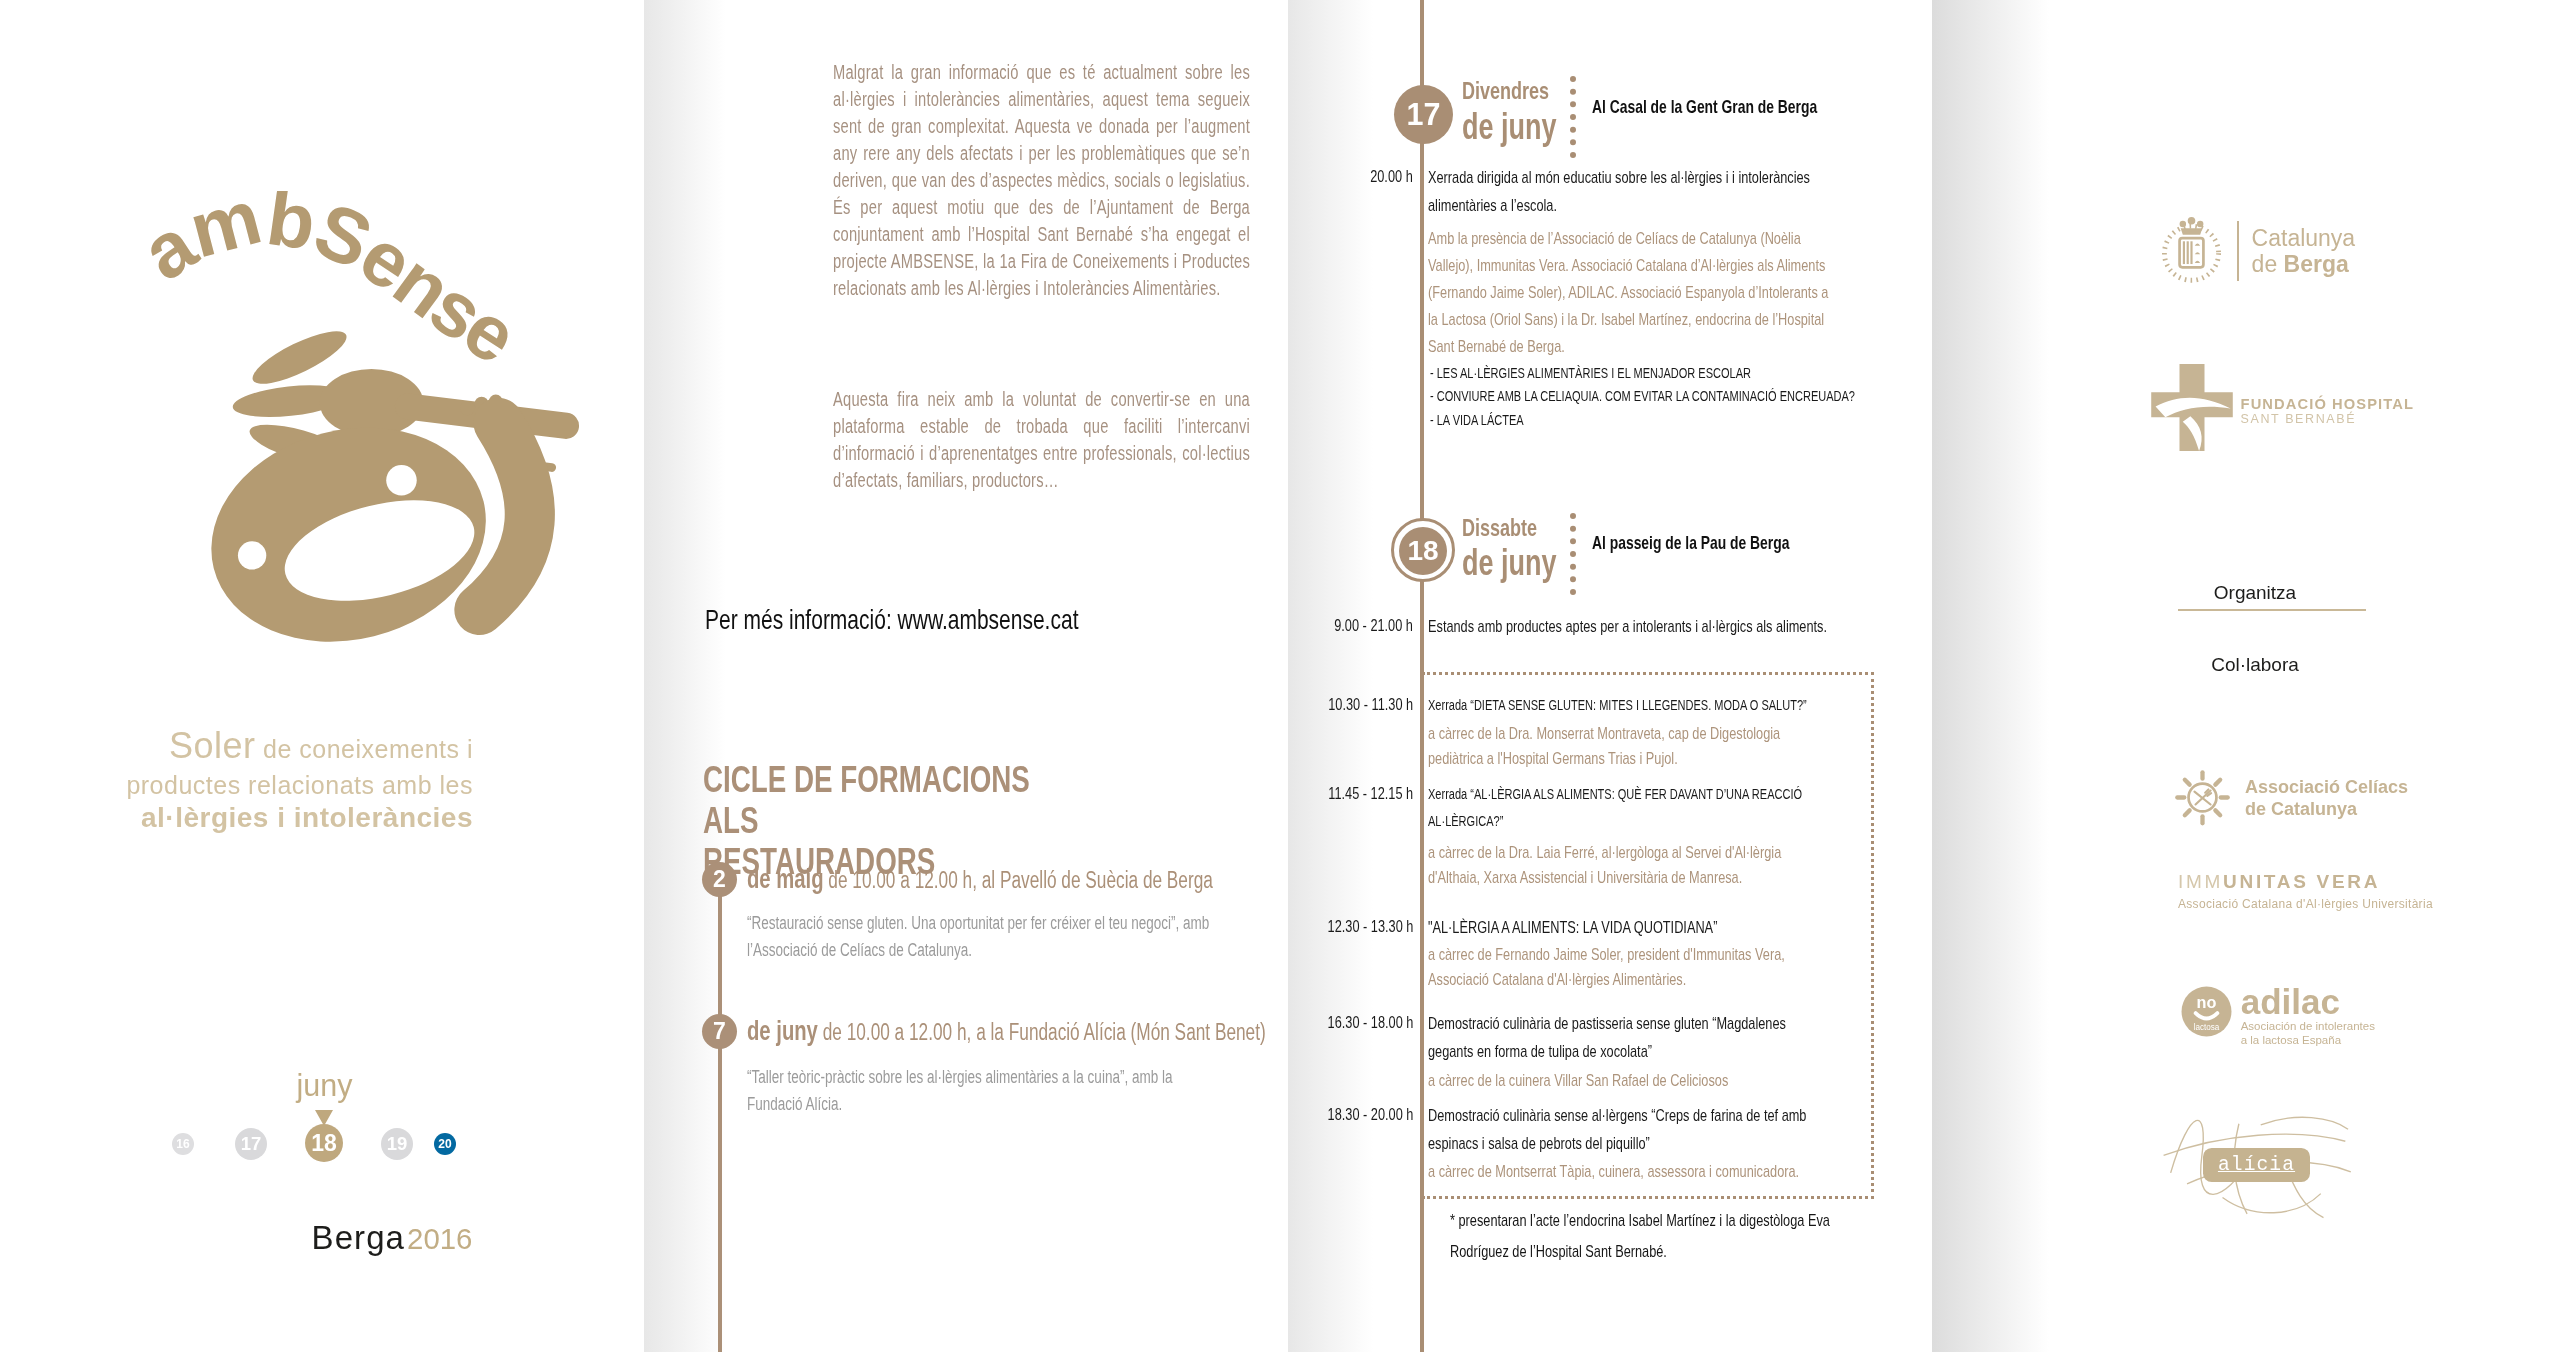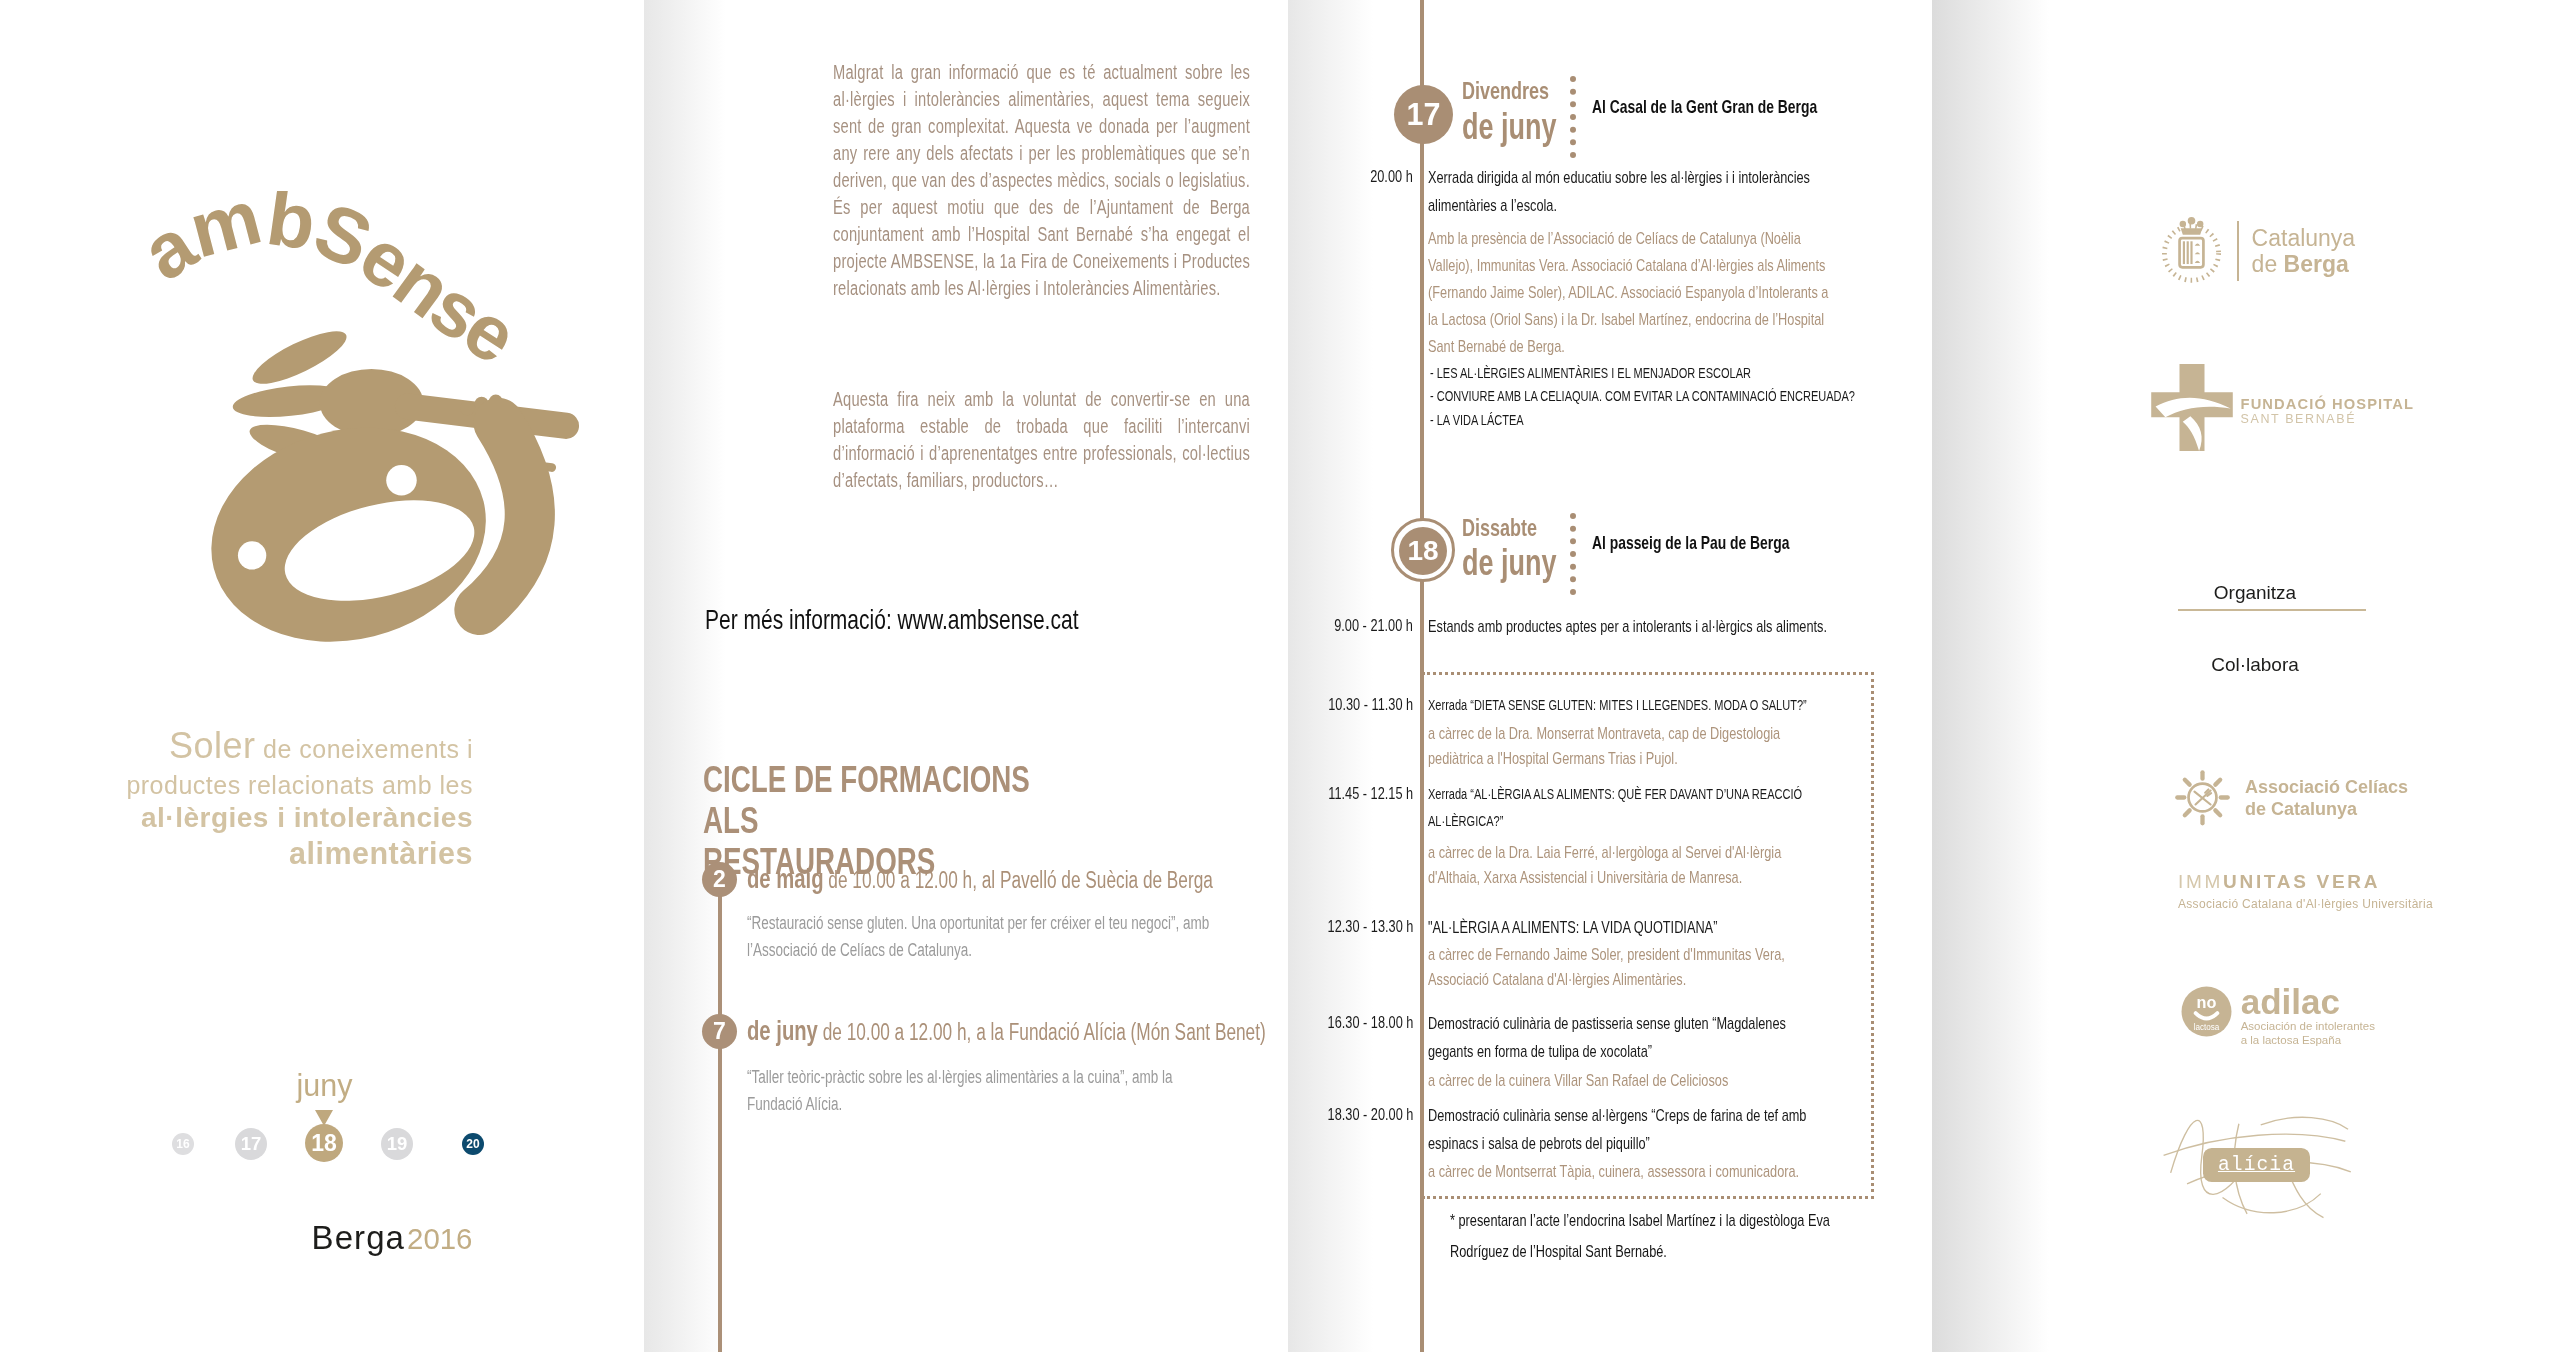--- a/index.html
+++ b/index.html
@@ -21,21 +21,21 @@
   #tagline .l3{font-size:28px;line-height:34px;font-weight:bold;}
   #tagline .l4{font-size:30.5px;line-height:36px;font-weight:bold;}
   #cal-month{left:259px;top:1068px;width:131px;text-align:center;font-size:30.5px;color:#c2ad84;}
   #cal-tri{left:315px;top:1110px;width:0;height:0;border-left:9.3px solid transparent;
            border-right:9.3px solid transparent;border-top:16.4px solid #bfa87e;}
   .cal-day{position:absolute;border-radius:50%;color:#fff;font-weight:bold;text-align:center;}
   #cal-16{left:172px;top:1133px;width:22px;height:22px;line-height:22px;font-size:12px;background:#dedee0;}
   #cal-17{left:235px;top:1128px;width:32px;height:32px;line-height:32px;font-size:18.5px;background:#d9d9db;}
   #cal-18{left:305px;top:1124px;width:38px;height:38px;line-height:38px;font-size:23px;background:#bfa87e;}
   #cal-19{left:381px;top:1128px;width:32px;height:32px;line-height:32px;font-size:18.5px;background:#d9d9db;}
-  #cal-20{left:462px;top:1133px;width:22px;height:22px;line-height:22px;font-size:12px;background:#0c4a6e;}
+  #cal-20{left:434px;top:1133px;width:22px;height:22px;line-height:22px;font-size:12px;background:#0369a1;}
   #cityyear{left:234px;top:1219px;width:316px;text-align:center;}
   #cityyear .city{font-size:33px;color:#1d1d1b;letter-spacing:1.1px;}
   #cityyear .year{font-size:29.4px;color:#c2ad84;margin-left:2px;}
   
   #intro1,#intro2{left:833px;width:556px;font-size:19.6px;line-height:27px;text-align:justify;
         color:#a69181;letter-spacing:0.3px;}
   #intro1{top:59px;} #intro2{top:386px;}
   #moreinfo{left:705px;top:604px;font-size:28px;color:#111;white-space:nowrap;}
   #cicletitle{left:703px;top:759px;font-size:37px;line-height:41px;font-weight:bold;color:#ab9078;width:491px;}
   #tl2{left:718px;top:879px;width:3.8px;height:473px;background:#ab9078;}
@@ -126,21 +126,20 @@
       </g>
       <circle cx="213" cy="668" r="26" fill="#ffffff"></circle>
       <circle cx="487" cy="530" r="28" fill="#ffffff"></circle>
     </g>
   </svg>
 
   <div id="tagline" class="abs">
     <div class="l1"><span class="big">Soler</span><span> de coneixements i</span></div>
     <div class="l2">productes relacionats amb les</div>
     <div class="l3">al·lèrgies i intoleràncies</div>
-    <div class="l4">alimentàries</div>
   </div>
 
   <div id="cal-month" class="abs">juny</div>
   <div id="cal-tri" class="abs"></div>
   <div id="cal-16" class="cal-day">16</div>
   <div id="cal-17" class="cal-day">17</div>
   <div id="cal-18" class="cal-day">18</div>
   <div id="cal-19" class="cal-day">19</div>
   <div id="cal-20" class="cal-day">20</div>
   <div id="cityyear" class="abs">

